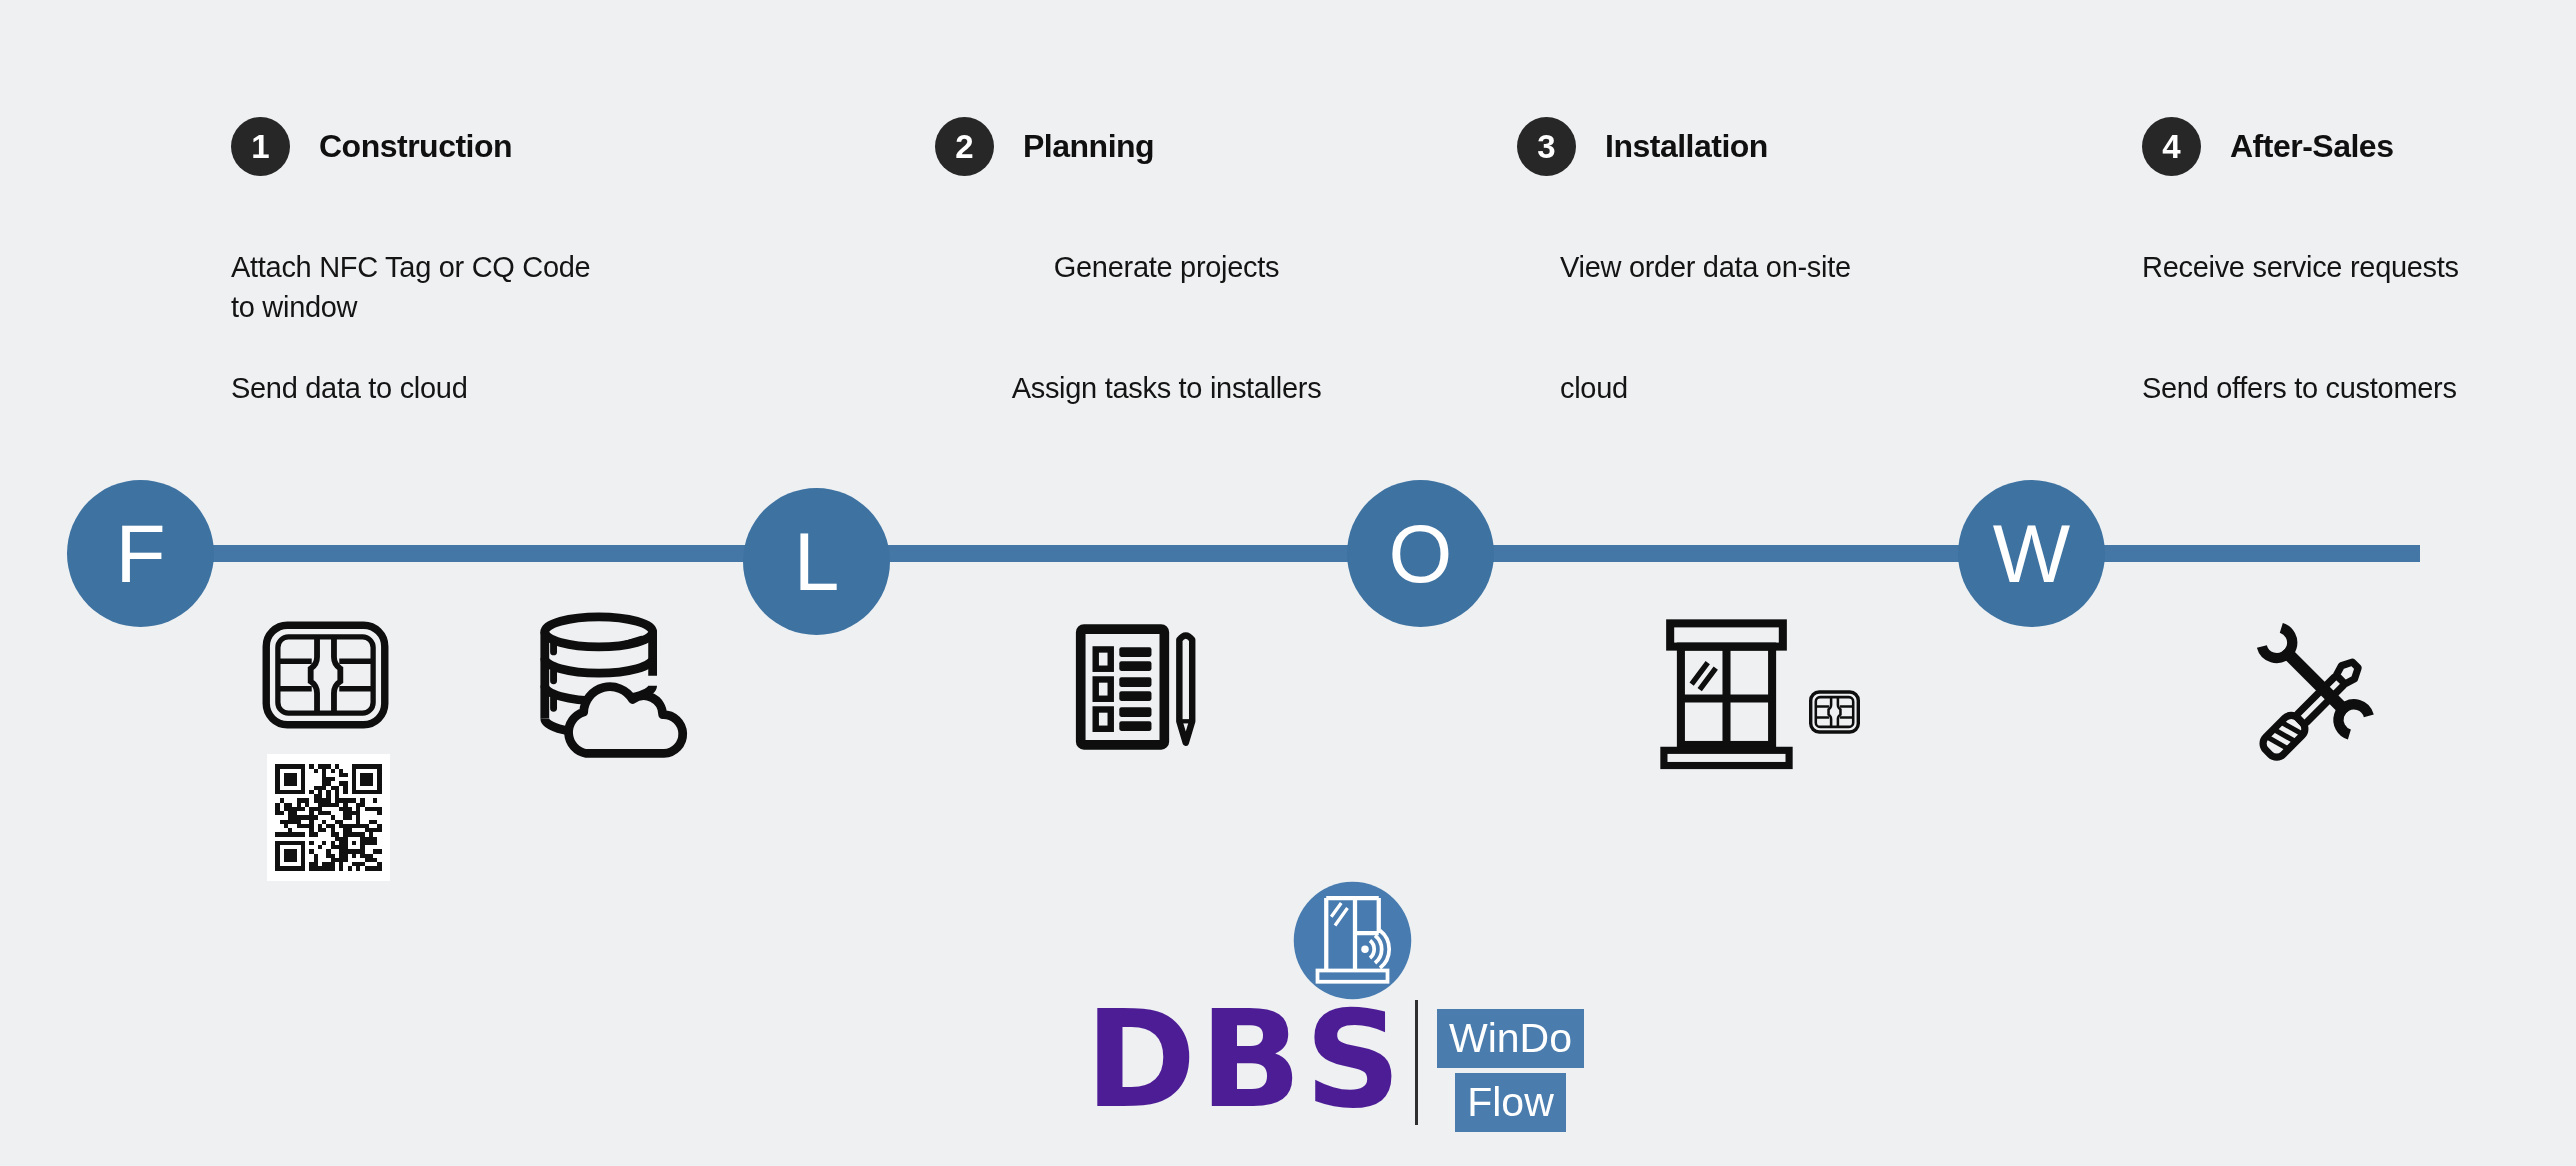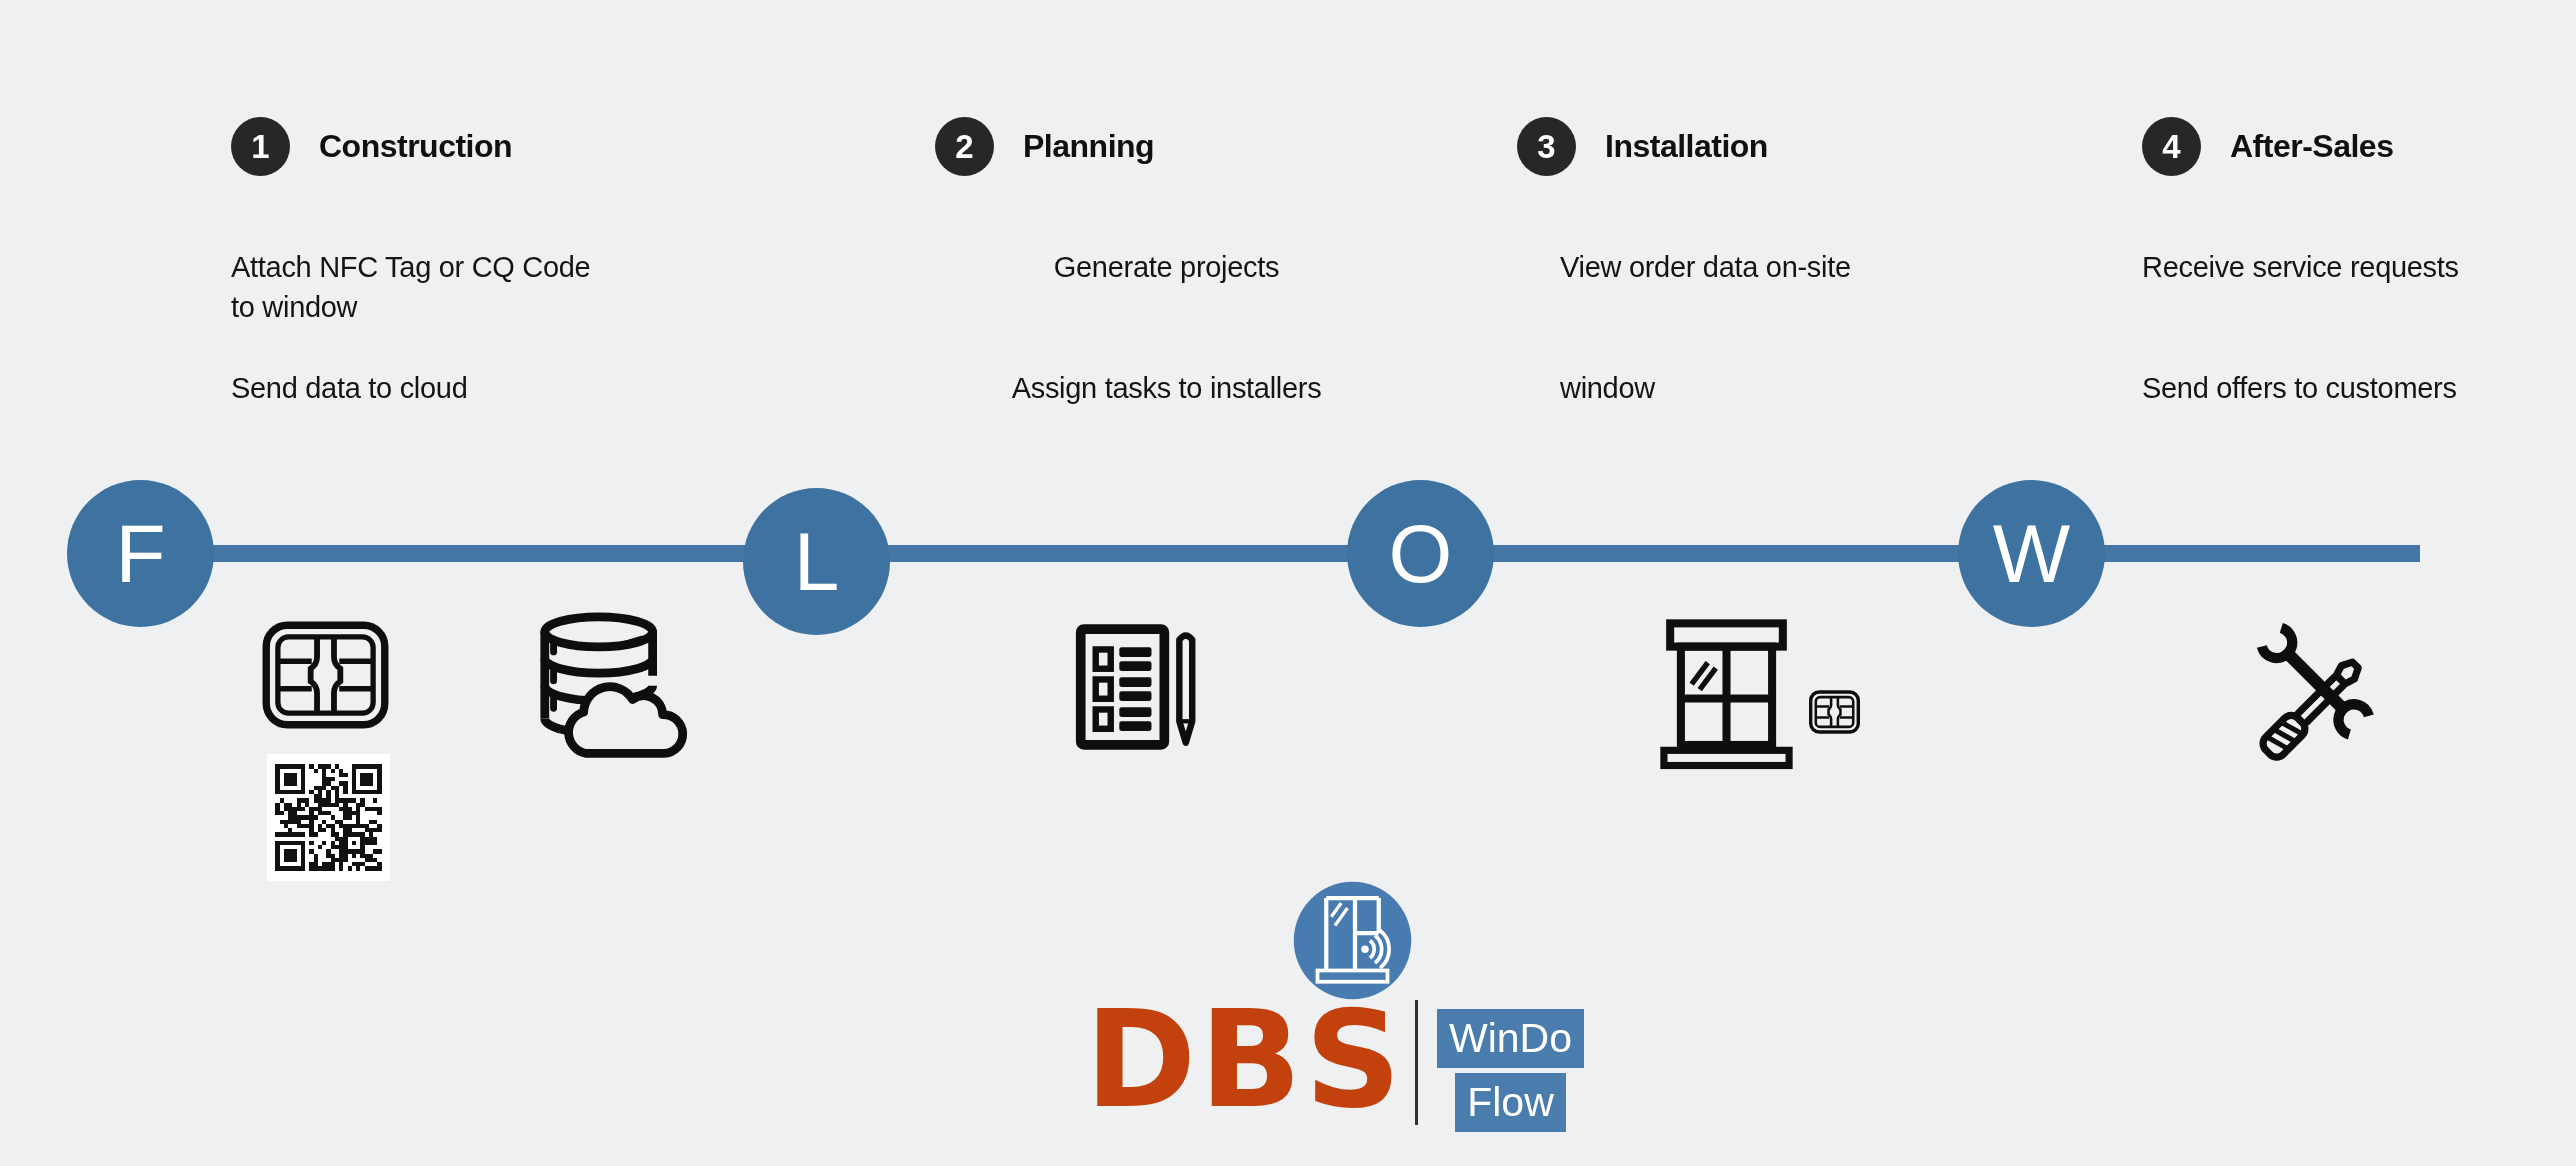--- a/index.html
+++ b/index.html
@@ -28,21 +28,21 @@
   .tl-letter{color:#ffffff;font-size:82px;font-weight:300;font-family:"Liberation Sans",sans-serif;}
 
   
   .icon{position:absolute;}
   .icon svg{display:block;width:100%;height:100%;}
   .qr-box{background:#ffffff;}
 
   
   .logo-circle{position:absolute;left:1290px;top:878px;width:125px;height:125px;}
   .brand{position:absolute;left:1085px;top:993px;font-family:"DejaVu Sans",sans-serif;
-         font-weight:bold;font-size:134px;line-height:1;color:#c2410c;letter-spacing:3.2px;}
+         font-weight:bold;font-size:134px;line-height:1;color:#4c1d95;letter-spacing:3.2px;}
   .logo-divider{position:absolute;left:1415px;top:1000px;width:3.2px;height:125px;background:#2f2f2f;}
   .product{position:absolute;left:1437px;top:1009px;display:flex;flex-direction:column;
            align-items:center;gap:4.3px;}
   .product-box{background:#4a7dae;color:#ffffff;font-size:41px;line-height:1;
                padding:9.2px 12px;font-family:"Liberation Sans",sans-serif;}
 
   .stroke{stroke:#0e0e0e;fill:none;}
 </style>
 </head>
 <body>
@@ -86,21 +86,21 @@
     <div>Generate projects</div>
   </div>
   <div class="para p2 col2">
     <div>Assign tasks to installers</div>
   </div>
 
   <div class="para p1 col3">
     <div>View order data on-site</div>
   </div>
   <div class="para p2 col3">
-    <div>window</div>
+    <div>cloud</div>
   </div>
 
   <div class="para p1 col4">
     <div>Receive service requests</div>
   </div>
   <div class="para p2 col4">
     <div>Send offers to customers</div>
   </div>
 
   <div class="tl-line"></div>

